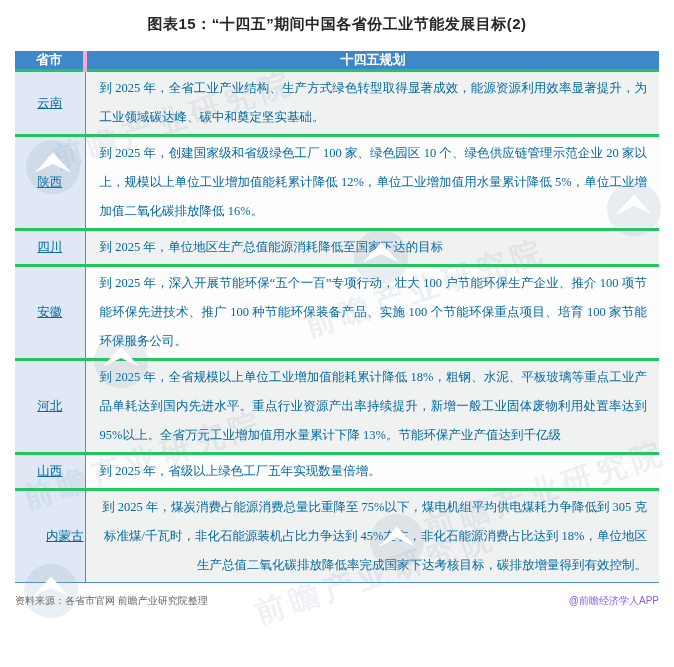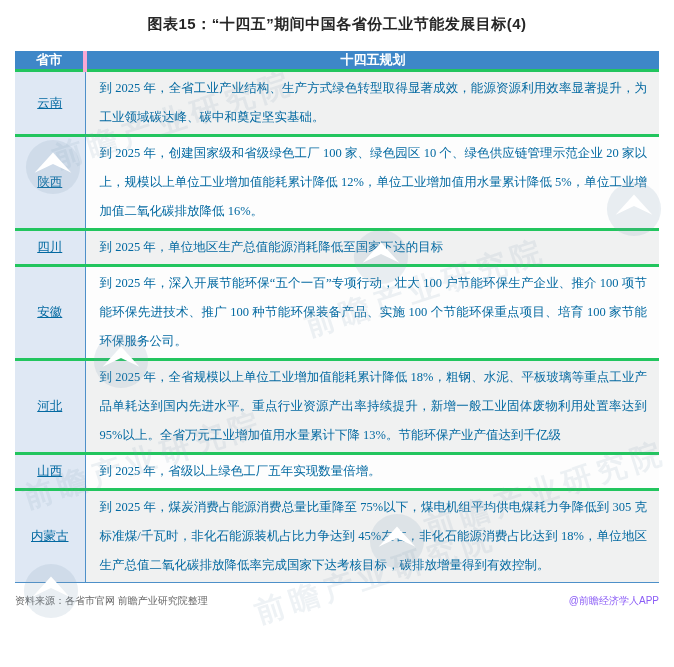--- a/index.html
+++ b/index.html
@@ -34,21 +34,21 @@
     text-align:center;
     padding:0;
   }
   .tbl th.th-plan{border-left:4px solid #f9a8d4;}
   .tbl td{
     border-top:3px solid #22c55e;
     font-size:12.5px;
     color:#0369a1;
     vertical-align:middle;
   }
-  .tbl tbody tr:last-child td{border-bottom:1px solid #4d90c9;}
+  .tbl tbody tr:last-child td{border-bottom:1px solid #4d90c9;text-align:right;}
   td.prov{
     background:#dfe8f4;
     text-align:center;
     border-right:1px solid #4d90c9;
     font-family:"Liberation Serif","DejaVu Serif",serif;
     text-decoration:underline;
   }
   td.plan{
     line-height:29px;
     padding:2px 12px 2px 14px;
@@ -77,21 +77,21 @@
     white-space:nowrap;
     color:rgba(125,155,175,0.13);
     transform:rotate(-18deg);
   }
   .wm-logo{position:absolute;width:58px;height:58px;color:rgba(125,155,180,0.16);}
   .wm-logo svg{width:100%;height:100%;display:block;}
 </style>
 </head>
 <body>
 
-<div class="title">图表15：“十四五”期间中国各省份工业节能发展目标(4)</div>
+<div class="title">图表15：“十四五”期间中国各省份工业节能发展目标(2)</div>
 
 <table class="tbl">
   <colgroup>
       <col class="c1">
       <col class="c2">
     </colgroup>
   <thead>
     <tr>
       <th>省市</th>
       <th class="th-plan">十四五规划</th>

